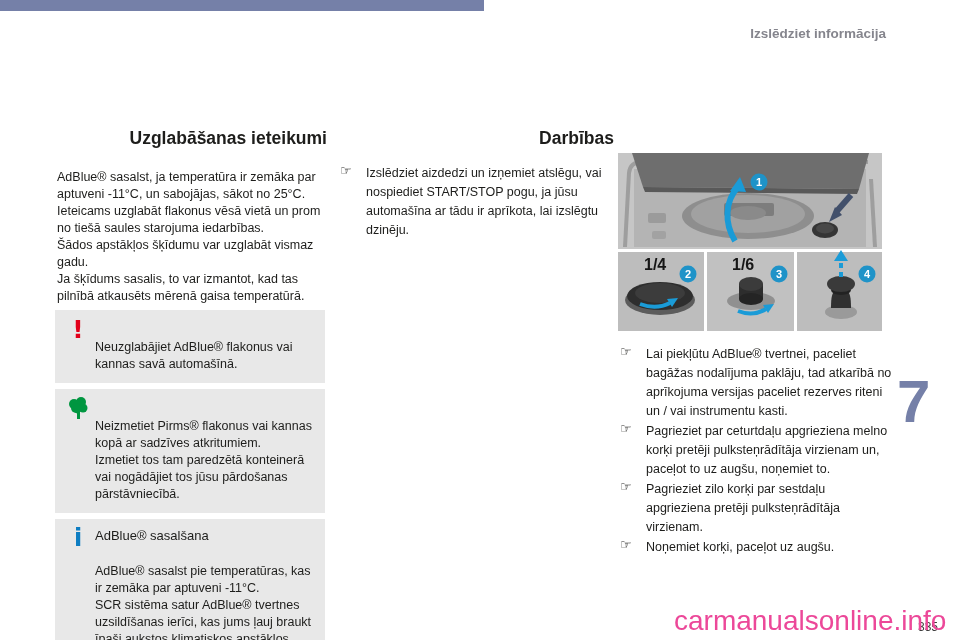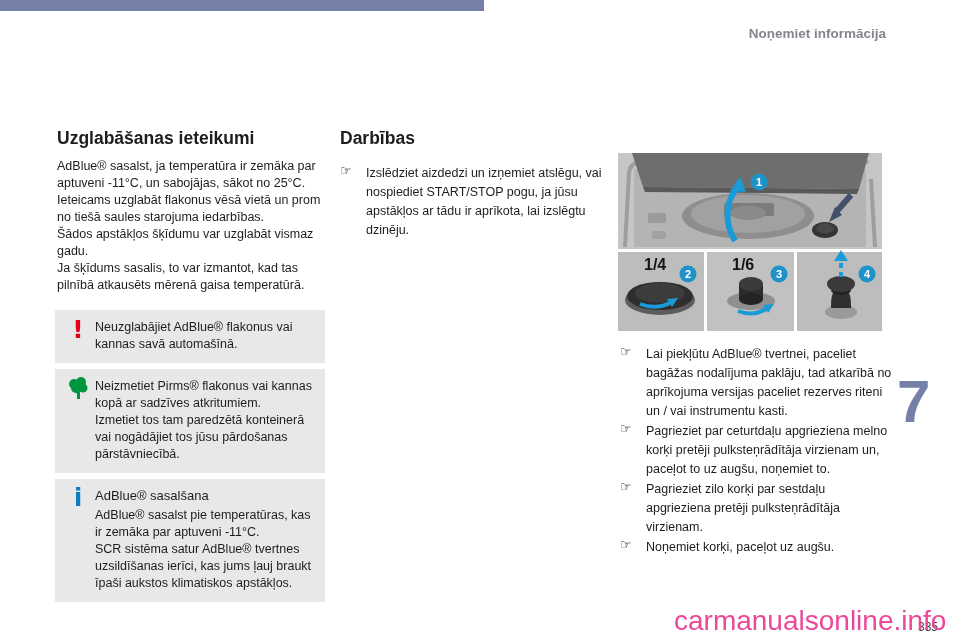--- a/index.html
+++ b/index.html
@@ -8,22 +8,22 @@
     position:relative; background:#ffffff; overflow:hidden;
     font-family:"Liberation Sans", sans-serif; color:#1d1d1b;
   }
 
   
   .topbar { position:absolute; left:0; top:30; width:484px; height:11px; background:#7580a8; }
   .header-title { position:absolute; right:74px; top:26px; font-size:13.5px; font-weight:bold; color:#85858d; }
   .chapter-num { position:absolute; left:897px; top:372px; font-size:60px; font-weight:bold; color:#7580a8; line-height:1; }
 
   
-  h2.section-title { font-size:17.5px; font-weight:bold; color:#1d1d1b; margin-bottom:9px; }
-  .body-text { font-size:12.5px; line-height:17px; color:#1d1d1b; }
+  h2.section-title { font-size:17.5px; font-weight:bold; color:#1d1d1b; margin-bottom:9px;text-align:right; }
+  .body-text { font-size:12.5px; line-height:17px; color:#1d1d1b;margin-top:20px; }
   .prelines { white-space:pre-line; }
 
   .col-storage   { position:absolute; left:57px;  top:128px; width:270px; }
   .col-operations{ position:absolute; left:340px; top:128px; width:274px; }
   .boxes         { position:absolute; left:55px;  top:310px; width:270px; }
   .figure-wrap   { position:absolute; left:618px; top:153px; width:264px; height:178px; }
   .access-list   { position:absolute; left:620px; top:344px; width:272px; }
 
   
   .infobox { position:relative; background:#e8e8e8; padding:9px 8px 10px 40px; margin-bottom:6px; }
@@ -46,21 +46,21 @@
   .fig-frac { font:bold 16px "Liberation Sans", sans-serif; fill:#161616; }
 
   
   .page-num  { position:absolute; left:901px; top:620px; font-size:12px; color:#3c3c3c; font-weight:normal;margin-left:17px; }
   .watermark { position:absolute; left:674px; top:605px; font-size:28px; color:#ec4899; white-space:nowrap; }
 </style>
 </head>
 <body>
 
 <div class="topbar"></div>
-<div class="header-title">Noņemiet informācija</div>
+<div class="header-title">Izslēdziet informācija</div>
 <div class="chapter-num">7</div>
 
 <section class="col-storage">
   <h2 class="section-title">Uzglabāšanas ieteikumi</h2>
   <p class="body-text prelines">AdBlue® sasalst, ja temperatūra ir zemāka par aptuveni -11°C, un sabojājas, sākot no 25°C.
 Ieteicams uzglabāt flakonus vēsā vietā un prom no tiešā saules starojuma iedarbības.
 Šādos apstākļos šķīdumu var uzglabāt vismaz gadu.
 Ja šķīdums sasalis, to var izmantot, kad tas pilnībā atkausēts mērenā gaisa temperatūrā.</p>
 </section>
 
@@ -91,21 +91,21 @@
     <p class="body-text prelines">AdBlue® sasalst pie temperatūras, kas ir zemāka par aptuveni -11°C.
 SCR sistēma satur AdBlue® tvertnes uzsildīšanas ierīci, kas jums ļauj braukt īpaši aukstos klimatiskos apstākļos.</p>
   </div>
 </div>
 
 <section class="col-operations">
   <h2 class="section-title">Darbības</h2>
   <ul class="bullets">
     <li>
       <span class="bullet-glyph">☞</span>
-      <span class="body-text">Izslēdziet aizdedzi un izņemiet atslēgu, vai nospiediet START/STOP pogu, ja jūsu apstākļos ar tādu ir aprīkota, lai izslēgtu dzinēju.</span>
+      <span class="body-text">Izslēdziet aizdedzi un izņemiet atslēgu, vai nospiediet START/STOP pogu, ja jūsu automašīna ar tādu ir aprīkota, lai izslēgtu dzinēju.</span>
     </li>
   </ul>
 </section>
 
 <div class="figure-wrap">
   <svg width="264" height="178" viewBox="0 0 264 178">
 
     <rect x="0" y="0" width="264" height="96" fill="#c6c6c6"></rect>
     <path d="M7,94 L11,20 Q12,9 24,9 L250,9" fill="none" stroke="#9e9e9e" stroke-width="4"></path>
     <path d="M257,94 L253,26" fill="none" stroke="#9e9e9e" stroke-width="4"></path>

